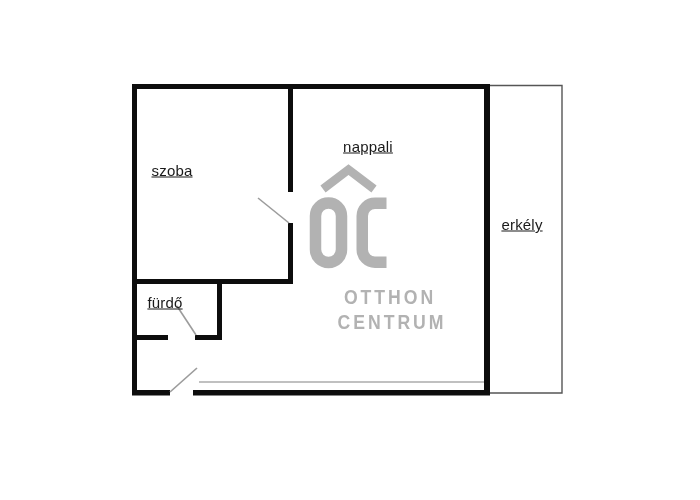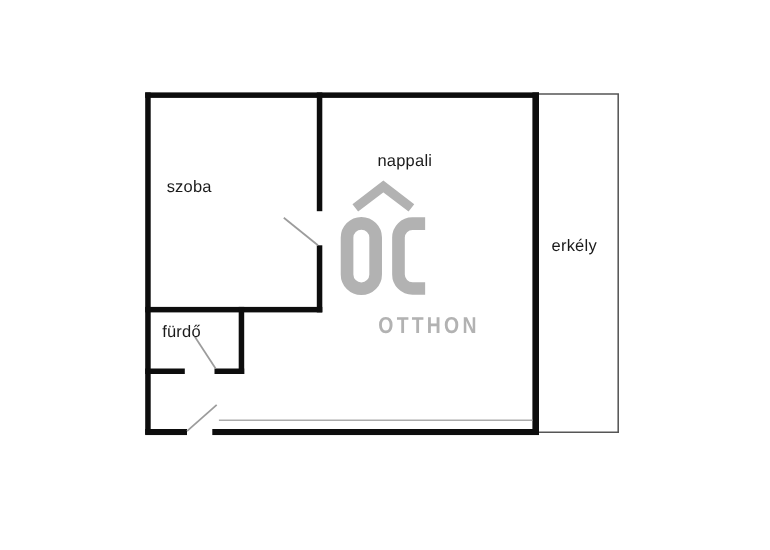--- a/index.html
+++ b/index.html
@@ -8,21 +8,21 @@
     background:var(--background,#fff);
     font-family:"Liberation Sans",sans-serif;
     overflow:hidden;
   }
   .canvas{position:relative;width:700px;height:500px;background:var(--background,#fff);}
   .plan-svg{position:absolute;left:0;top:0;z-index:1;}
   .room-label{
     position:absolute;z-index:3;
     transform:translate(-50%,-50%);
     font-size:15px;color:var(--label,#1a1a1a);
-    white-space:nowrap;letter-spacing:0.2px;
+    white-space:nowrap;letter-spacing:0.2px;text-decoration:underline;
   }
   .wm-text{
     position:absolute;z-index:2;
     transform:translateX(-50%);
     white-space:nowrap;line-height:1;margin-left:40px;
   }
   .wm-text .wm-inner{
     display:inline-block;
     transform:scaleX(0.84);transform-origin:center;
     font-weight:bold;font-size:21px;letter-spacing:3.5px;
@@ -60,18 +60,21 @@
     <g>
       <path d="M323 189 L348.5 169.5 L374 189" fill="none" style="stroke:var(--watermark)" stroke-width="8.5"></path>
       <rect x="315.5" y="203" width="26" height="59.5" rx="13" fill="none" style="stroke:var(--watermark)" stroke-width="11.5"></rect>
       <path d="M386.5 203.25 L375 203.25 A12.75 12.75 0 0 0 362.25 216 L362.25 249.5 A12.75 12.75 0 0 0 375 262.25 L386.5 262.25" fill="none" style="stroke:var(--watermark)" stroke-width="11.5" stroke-linejoin="round"></path>
     </g>
   </svg>
 
   <div class="wm-text" style="left:350px;top:286px">
     <span class="wm-inner">OTTHON</span>
   </div>
+  <div class="wm-text" style="left:352px;top:311px">
+    <span class="wm-inner">CENTRUM</span>
+  </div>
 
   <span class="room-label" style="left:172px;top:170px">szoba</span>
   <span class="room-label" style="left:368px;top:146px">nappali</span>
   <span class="room-label" style="left:522px;top:224px">erkély</span>
   <span class="room-label" style="left:165px;top:302px">fürdő</span>
 </div>
 
 </body></html>

